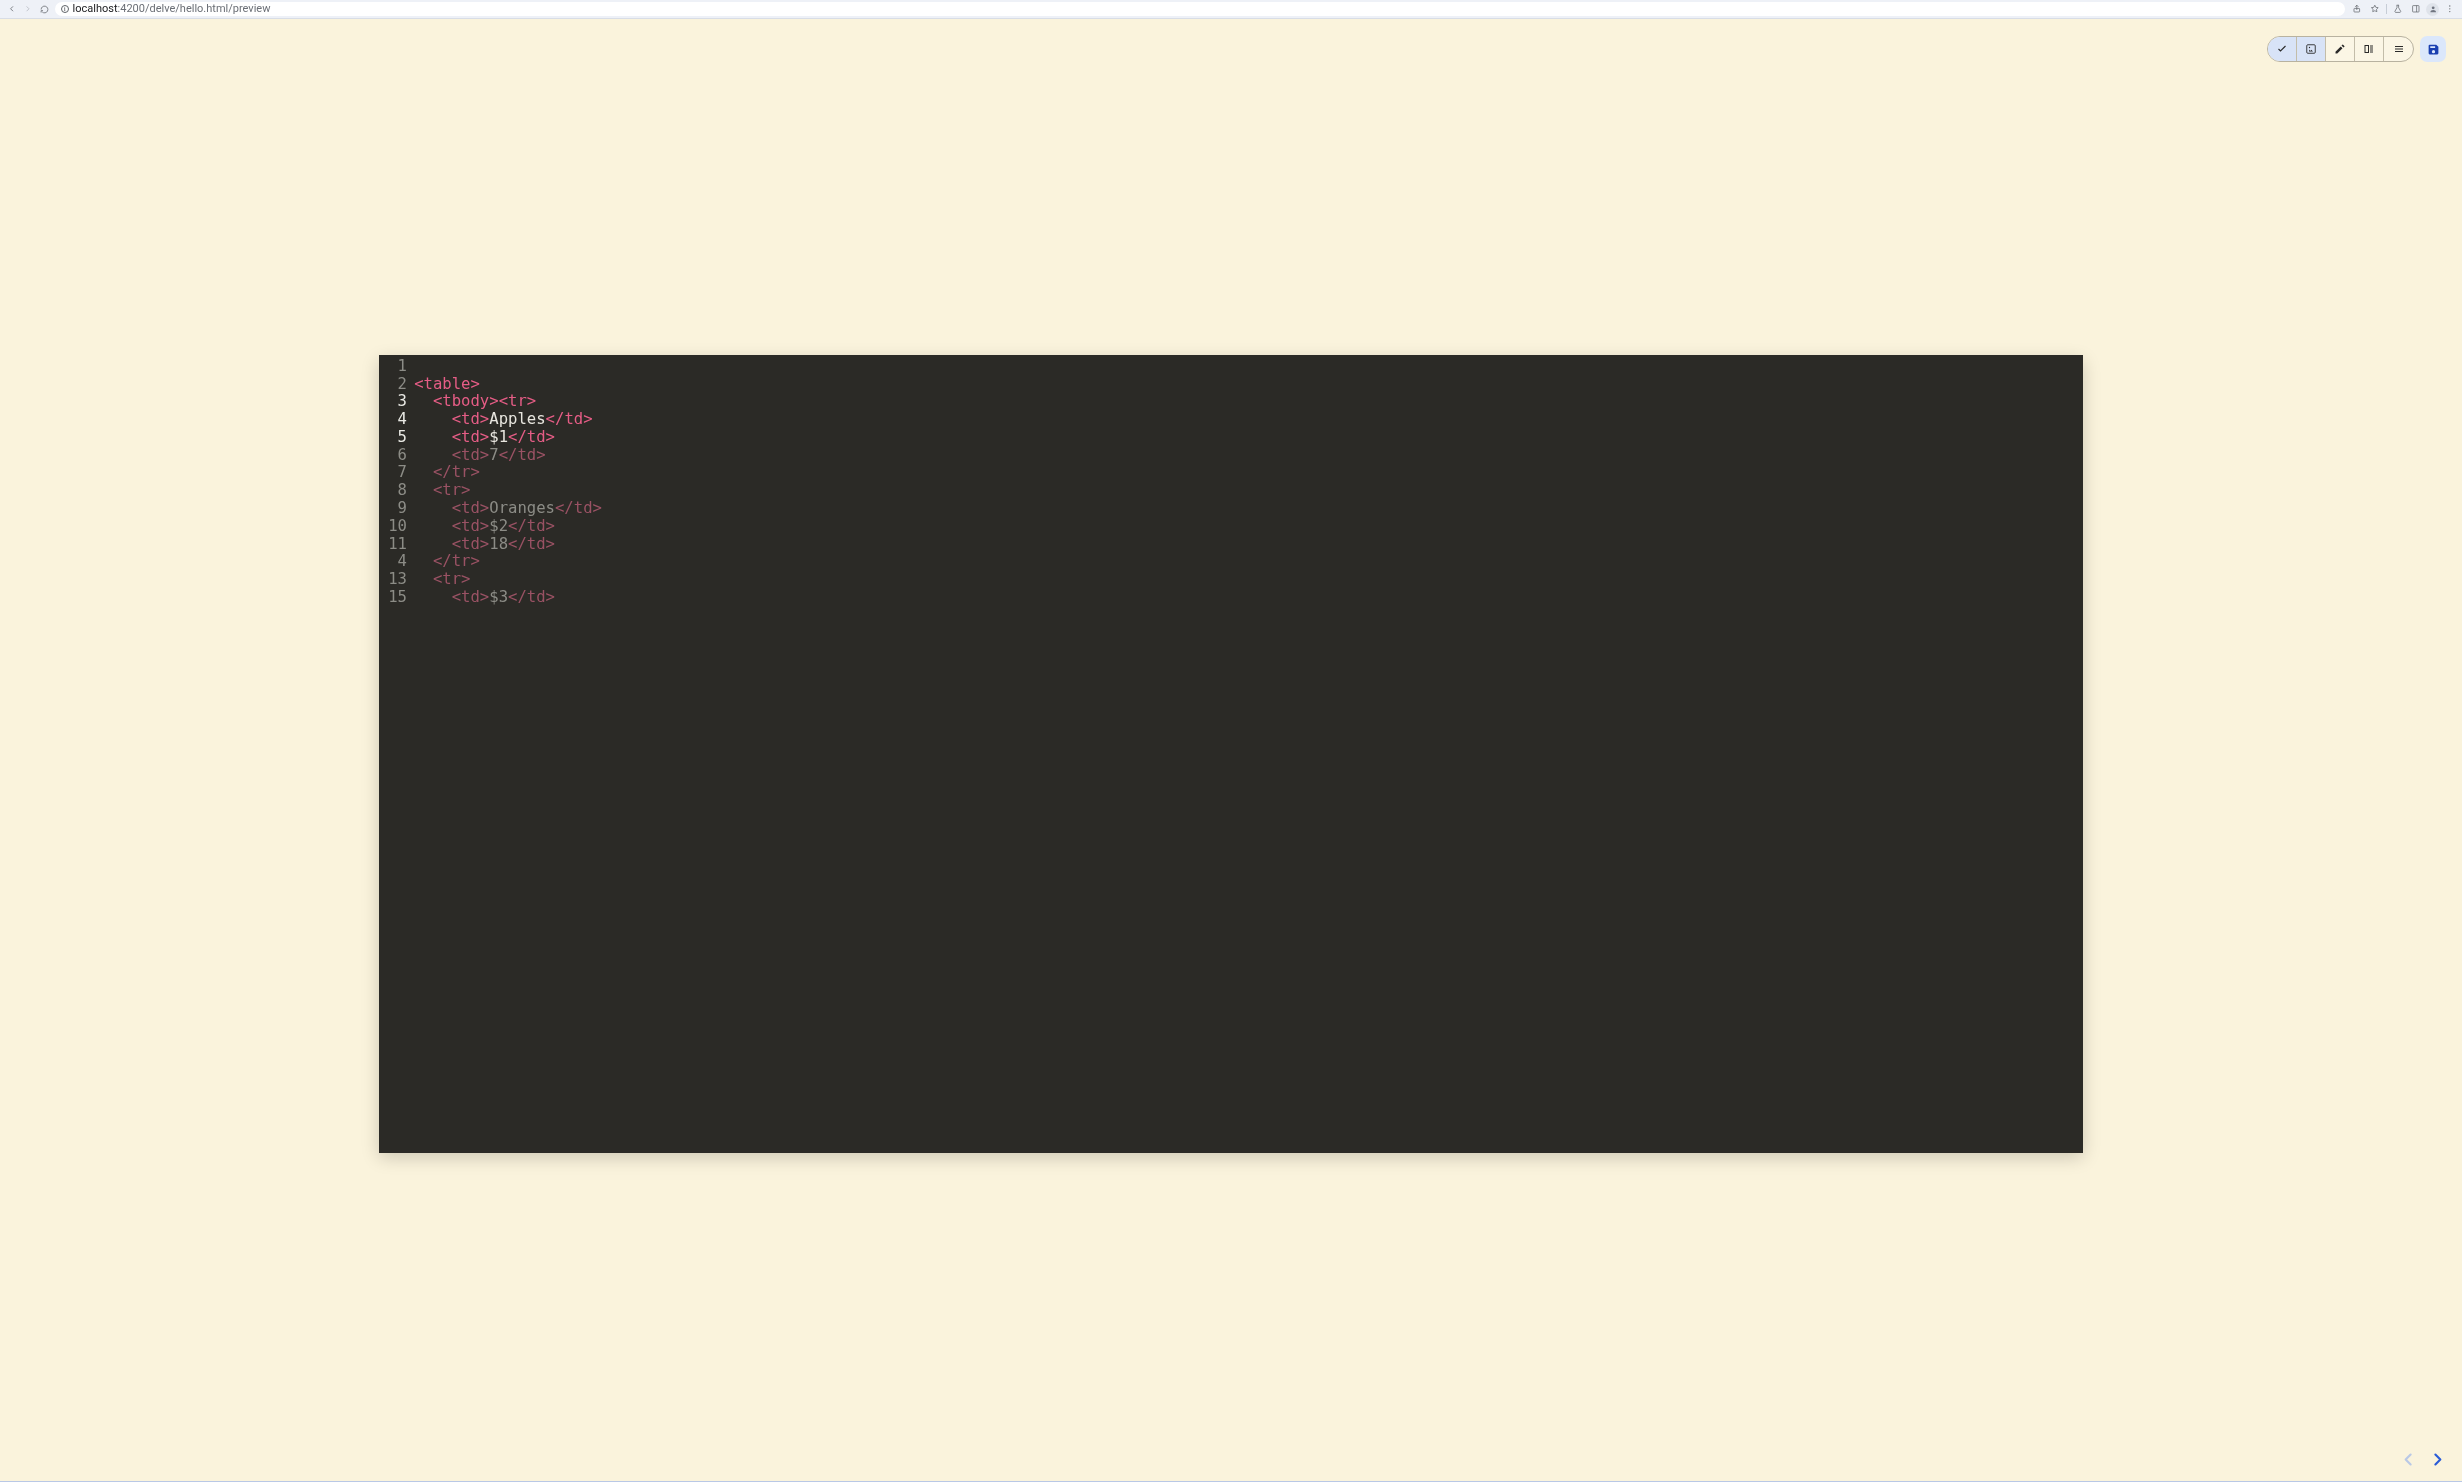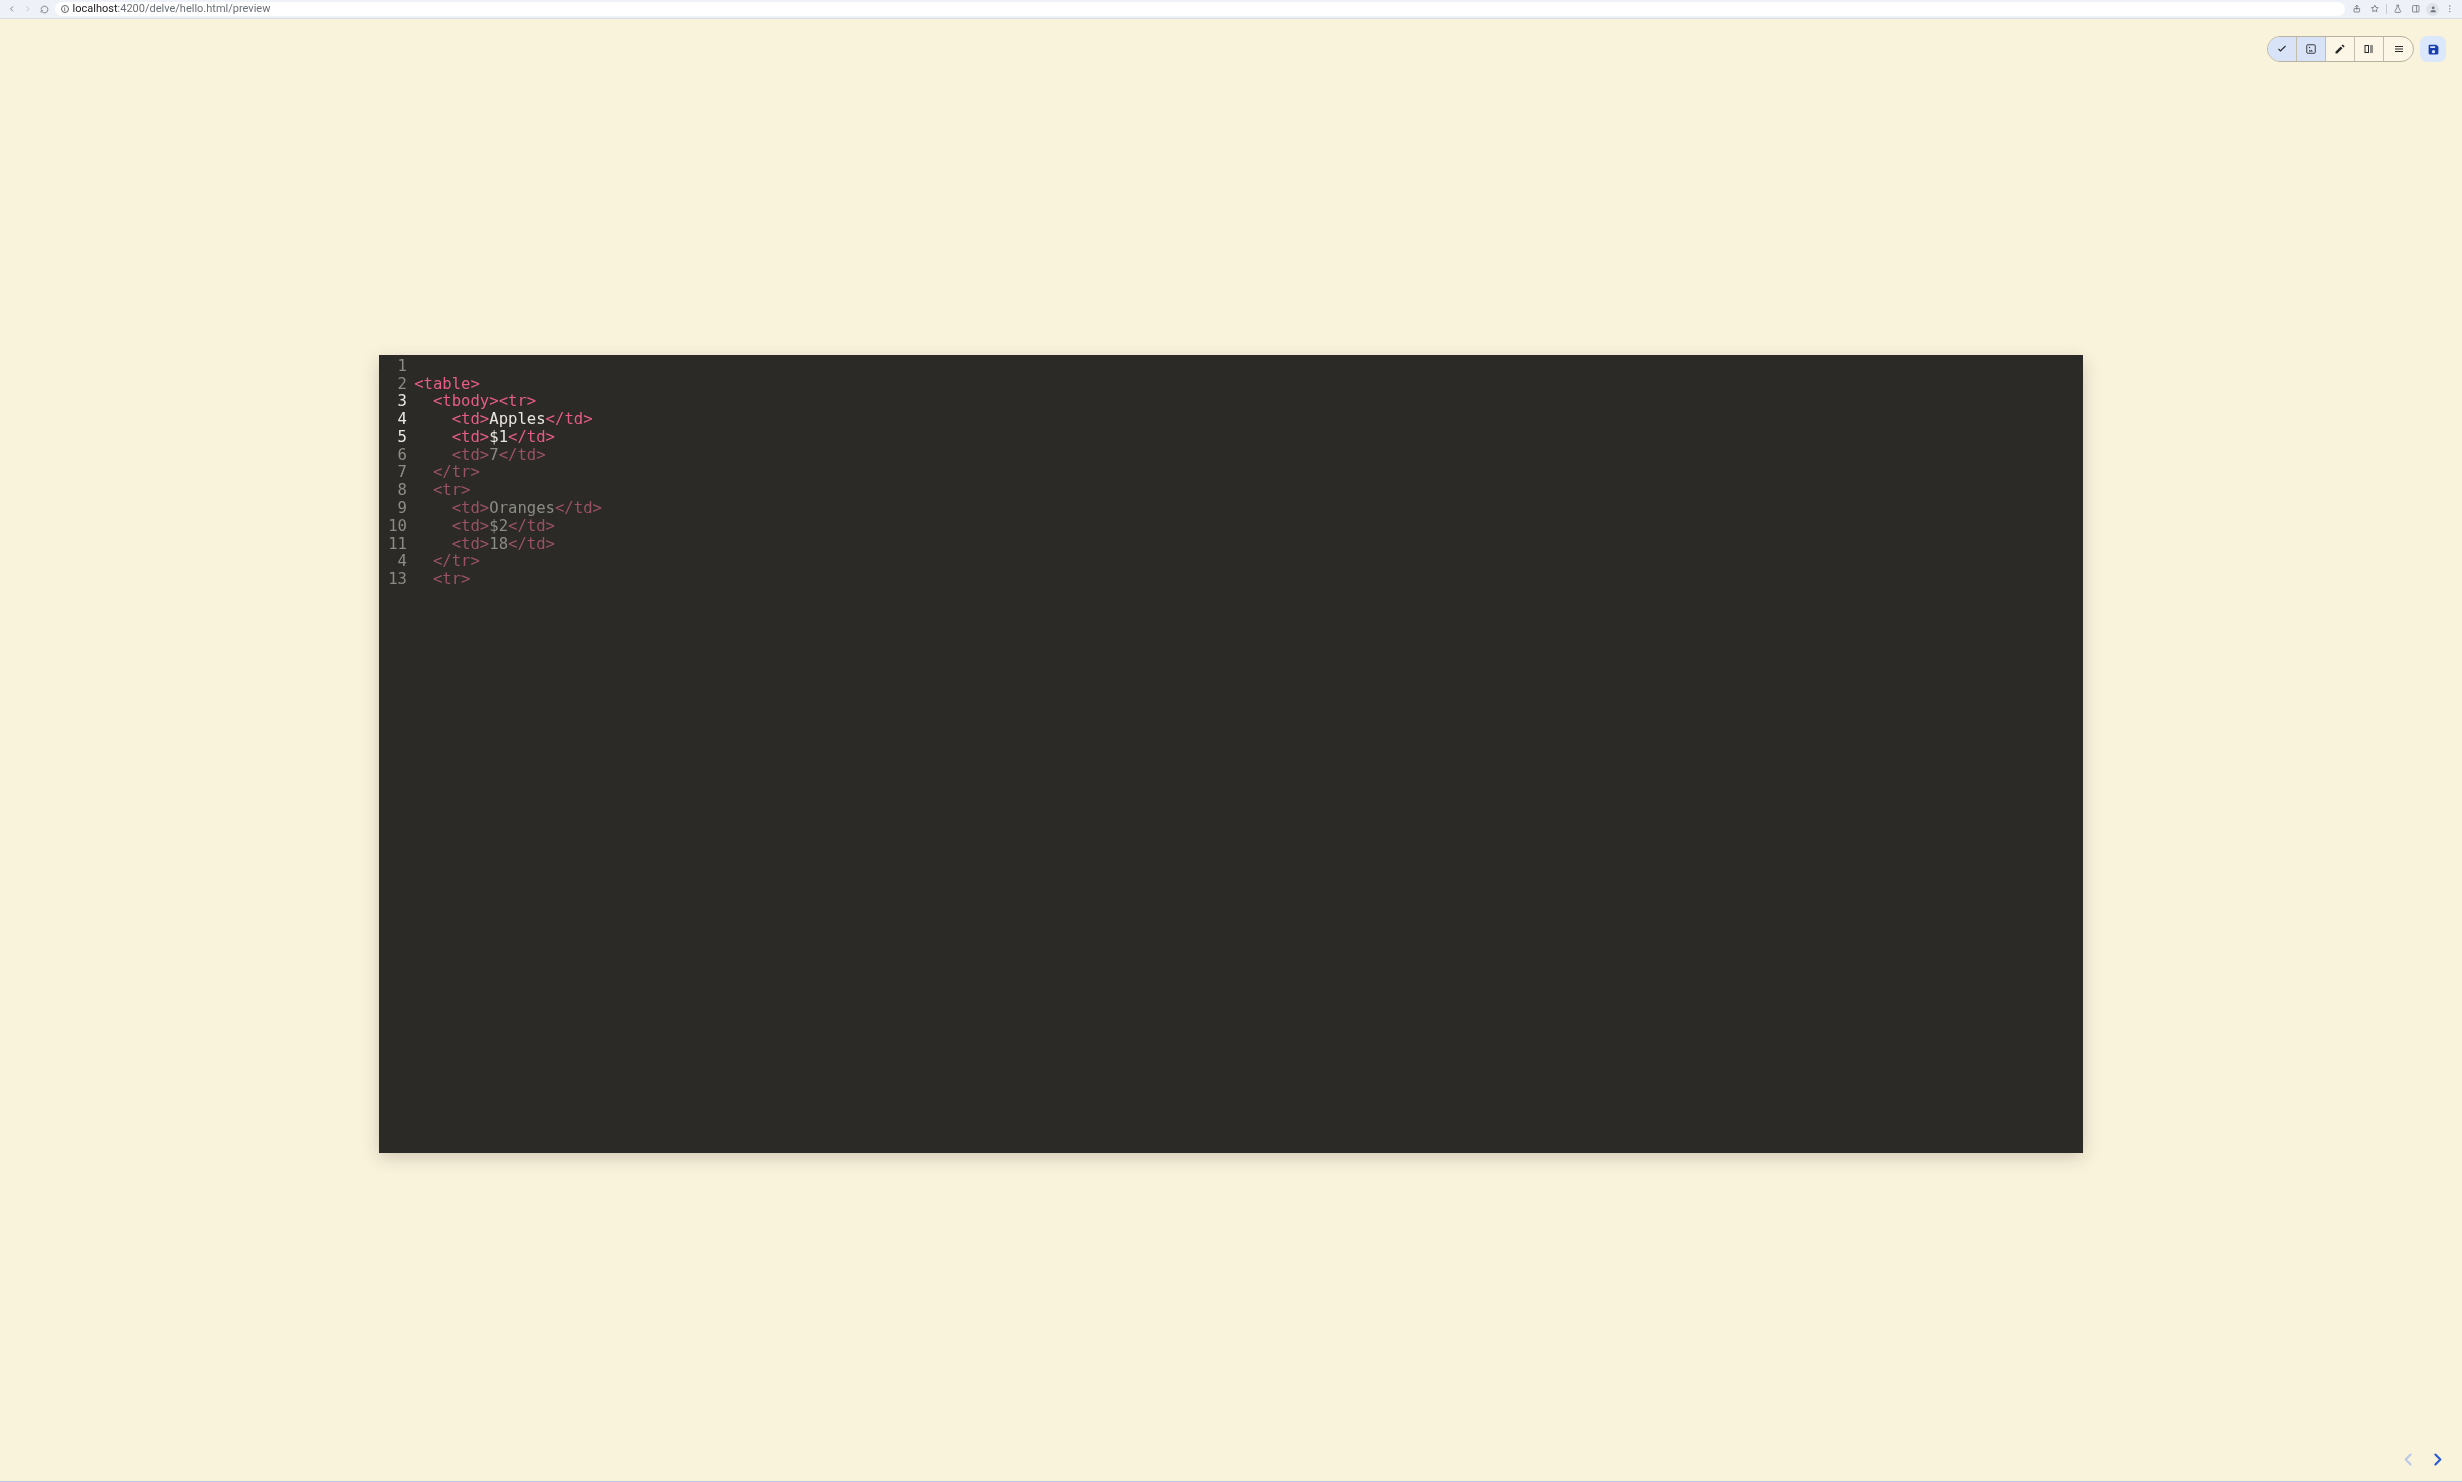--- a/index.html
+++ b/index.html
@@ -302,20 +302,21 @@
         <div class="line"><span class="gutter hl">4</span><span class="content"><span>    </span><span class="tag">&lt;td&gt;</span><span>Apples</span><span class="tag">&lt;/td&gt;</span></span></div>
         <div class="line"><span class="gutter hl">5</span><span class="content"><span>    </span><span class="tag">&lt;td&gt;</span><span>$1</span><span class="tag">&lt;/td&gt;</span></span></div>
         <div class="line"><span class="gutter">6</span><span class="content"><span>    </span><span class="dim-tag">&lt;td&gt;</span><span class="dim-txt">7</span><span class="dim-tag">&lt;/td&gt;</span></span></div>
         <div class="line"><span class="gutter">7</span><span class="content"><span>  </span><span class="dim-tag">&lt;/tr&gt;</span></span></div>
         <div class="line"><span class="gutter">8</span><span class="content"><span>  </span><span class="dim-tag">&lt;tr&gt;</span></span></div>
         <div class="line"><span class="gutter">9</span><span class="content"><span>    </span><span class="dim-tag">&lt;td&gt;</span><span class="dim-txt">Oranges</span><span class="dim-tag">&lt;/td&gt;</span></span></div>
         <div class="line"><span class="gutter">10</span><span class="content"><span>    </span><span class="dim-tag">&lt;td&gt;</span><span class="dim-txt">$2</span><span class="dim-tag">&lt;/td&gt;</span></span></div>
         <div class="line"><span class="gutter">11</span><span class="content"><span>    </span><span class="dim-tag">&lt;td&gt;</span><span class="dim-txt">18</span><span class="dim-tag">&lt;/td&gt;</span></span></div>
         <div class="line"><span class="gutter">4</span><span class="content"><span>  </span><span class="dim-tag">&lt;/tr&gt;</span></span></div>
         <div class="line"><span class="gutter">13</span><span class="content"><span>  </span><span class="dim-tag">&lt;tr&gt;</span></span></div>
+        <div class="line"><span class="gutter">15</span><span class="content"><span>    </span><span class="dim-tag">&lt;td&gt;</span><span class="dim-txt">$3</span><span class="dim-tag">&lt;/td&gt;</span></span></div>
       </div>
   </div>
 
   <div class="pager">
     <div class="pager-btn disabled">
       <svg viewBox="0 0 24 24" fill="none" stroke="currentColor" stroke-width="3" stroke-linecap="round" stroke-linejoin="round">
           <path d="M15 19l-7-7 7-7"></path>
         </svg>
     </div>
     <div class="pager-btn">

